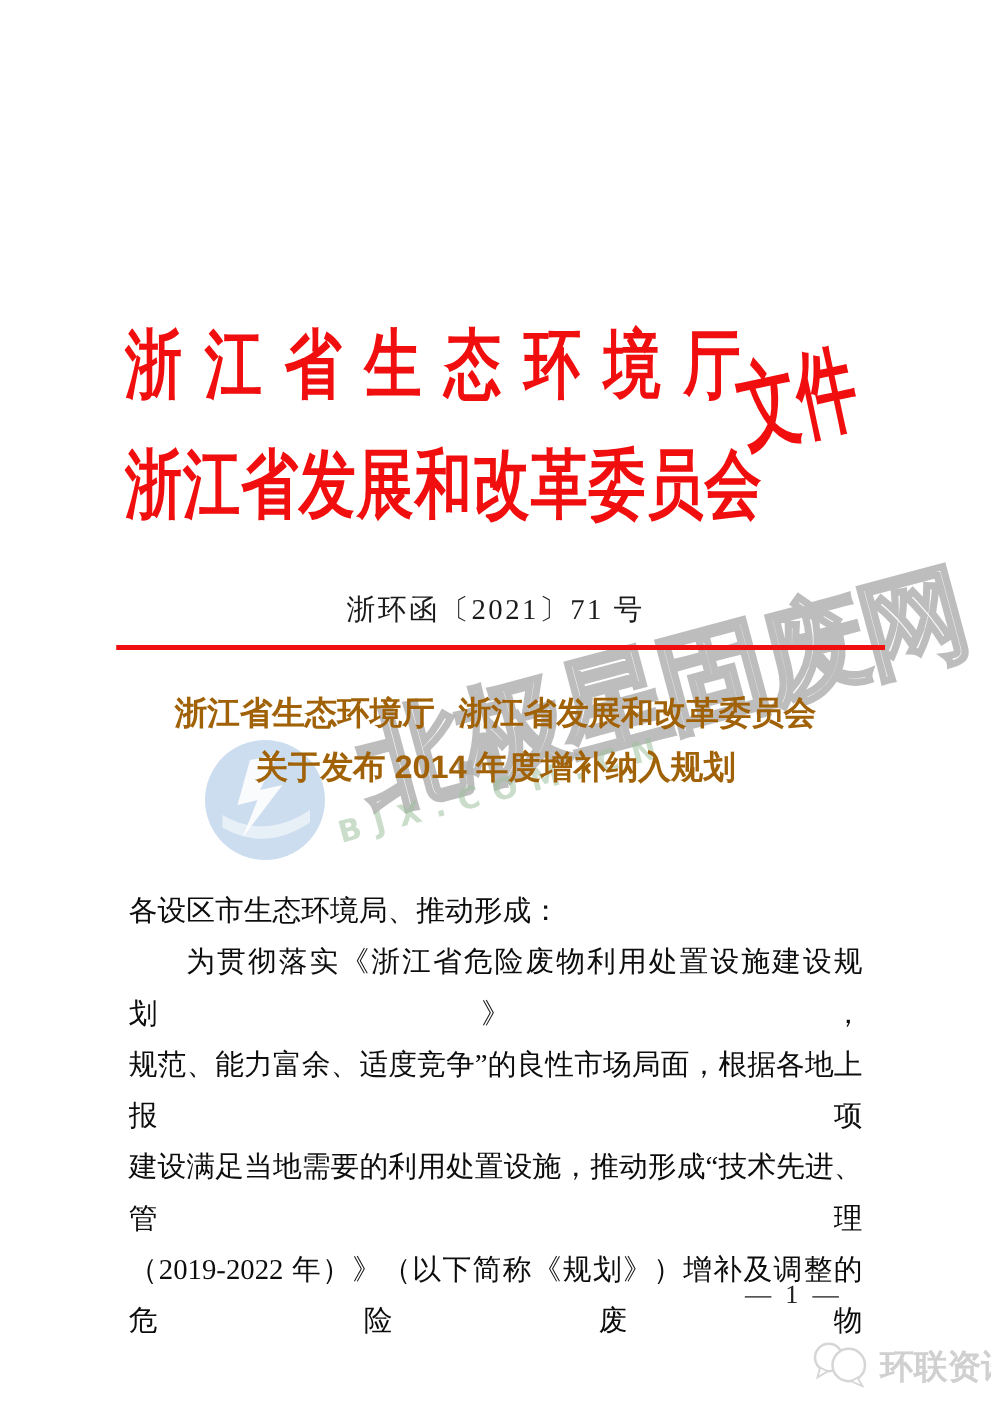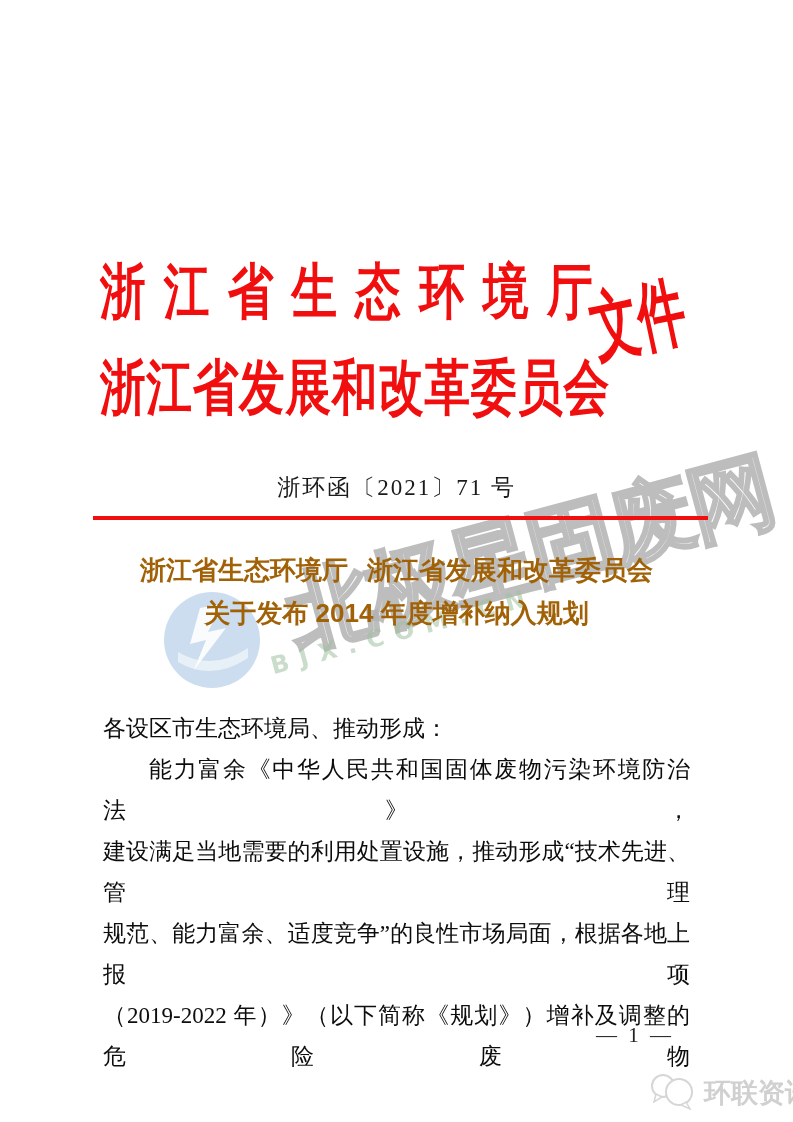--- a/index.html
+++ b/index.html
@@ -101,23 +101,23 @@
 
     <div class="red-rule"></div>
 
     <div class="title-block">
       <div class="title-l1">浙江省生态环境厅 浙江省发展和改革委员会</div>
       <div>关于发布 2014 年度增补纳入规划</div>
     </div>
 
     <div class="body-block">
       <div>各设区市生态环境局、推动形成：</div>
-      <div class="jline indent">能力富余《中华人民共和国固体废物污染环境防治法》，</div>
+      <div class="jline indent">为贯彻落实《浙江省危险废物利用处置设施建设规划》，</div>
+      <div class="jline">规范、能力富余、适度竞争”的良性市场局面，根据各地上报项</div>
       <div class="jline">建设满足当地需要的利用处置设施，推动形成“技术先进、管理</div>
-      <div class="jline">规范、能力富余、适度竞争”的良性市场局面，根据各地上报项</div>
       <div class="jline">（2019-2022 年）》（以下简称《规划》）增补及调整的危险废物</div>
 
     </div>
 
     <div class="page-number">— 1 —</div>
 
     <div class="footer-logo">
       <span>
         <svg width="48" height="38" viewBox="0 0 48 38">
           <circle cx="15" cy="14" r="11" fill="#ffffff" stroke="#d6d6d6" stroke-width="2"></circle>

